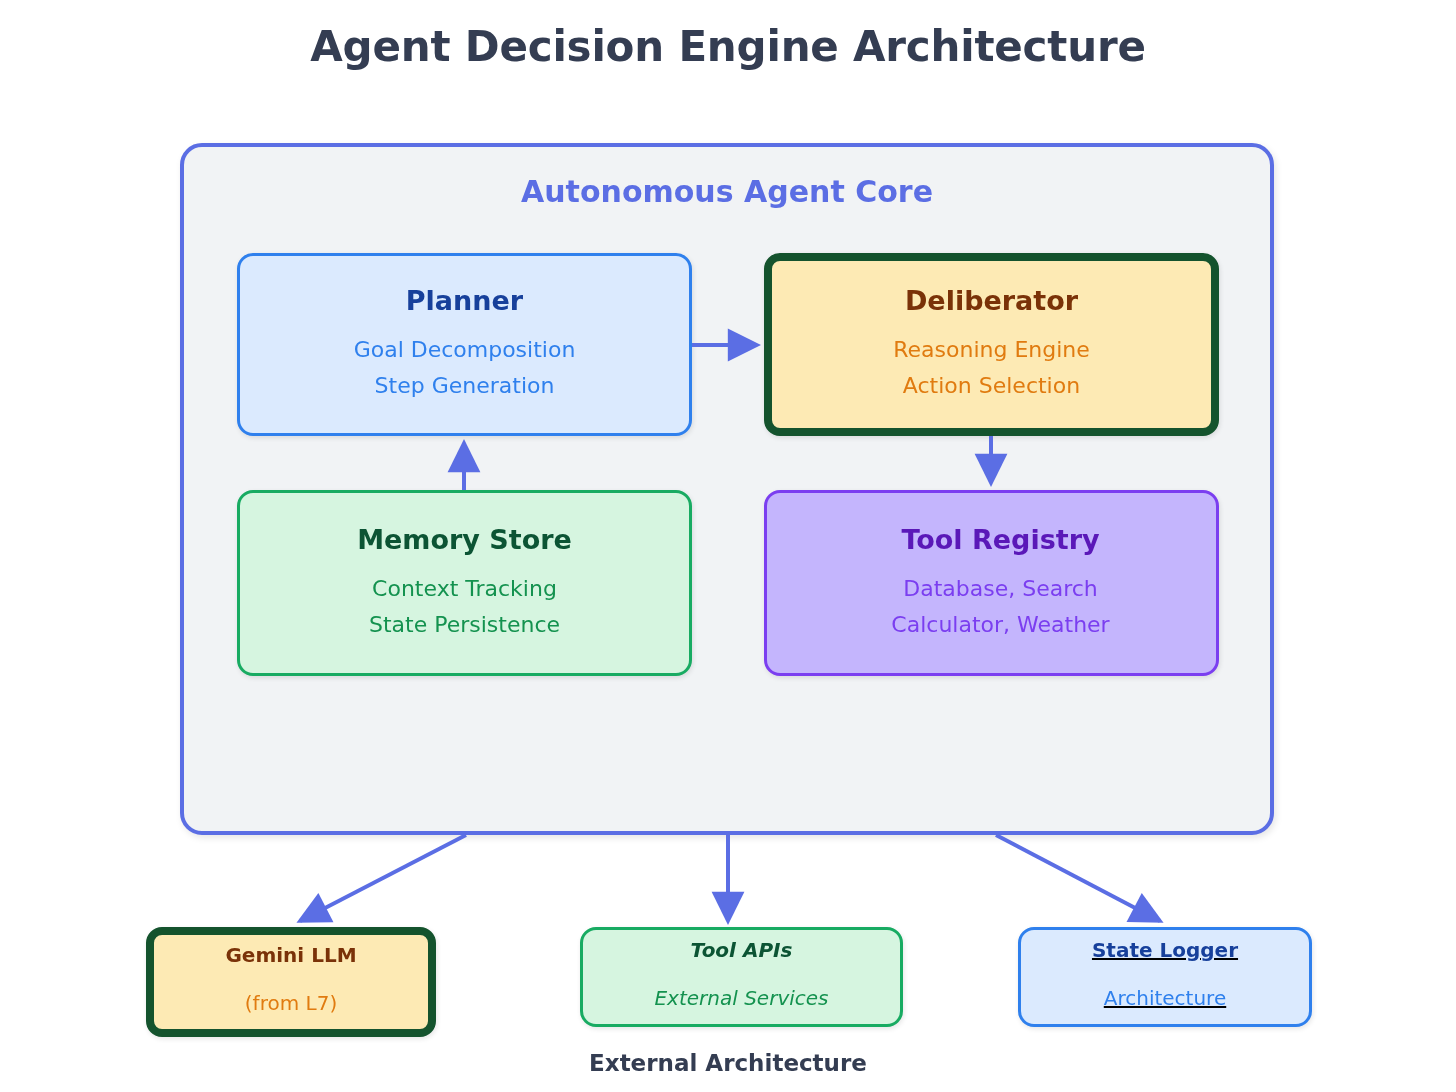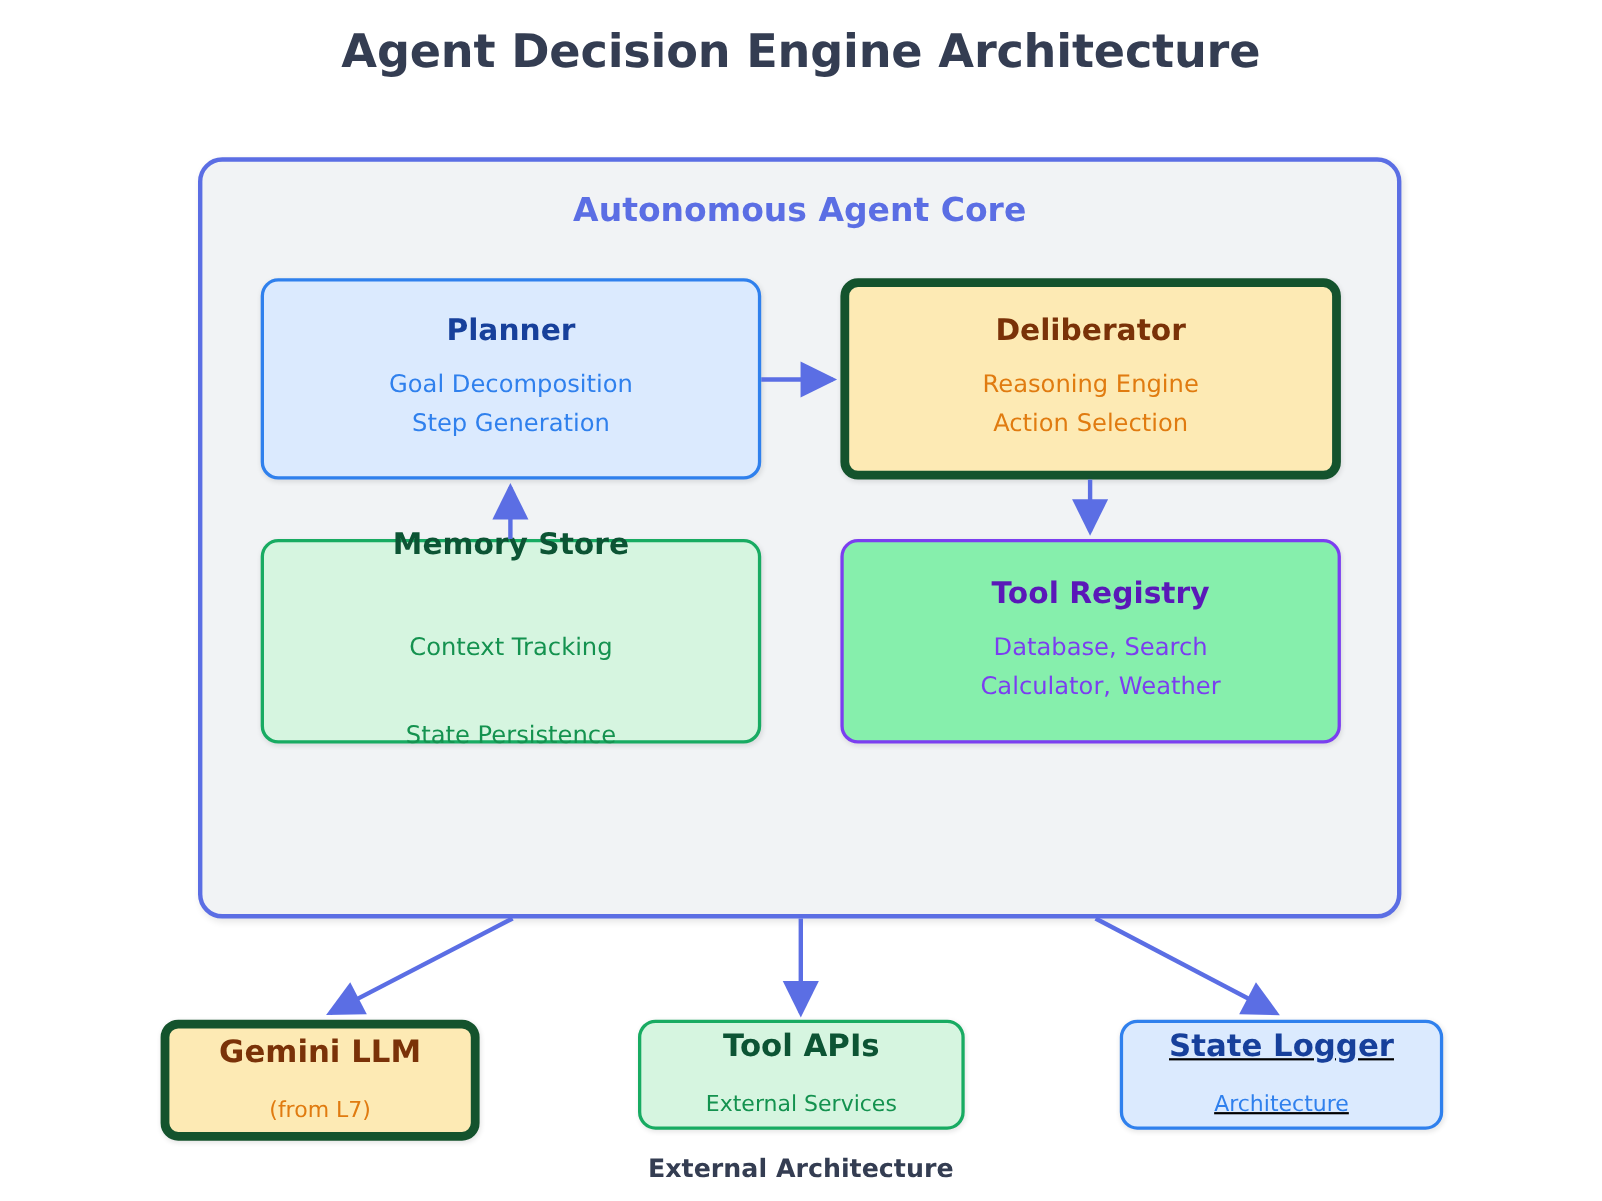--- a/index.html
+++ b/index.html
@@ -76,49 +76,49 @@
 
   .node .node-sub {
     font-size: 22px;
     font-weight: normal;
     line-height: 1.62;
   }
 
   .node .node-title + .node-sub { margin-top: 16px; }
 
   
-  .node.compact .node-title { font-size: 28px; }
+  .node.compact .node-title { font-size: 20px; }
   .node.compact .node-sub   { font-size: 20px; }
   .node.compact .node-title + .node-sub { margin-top: 20px; }
 
   
   .v-blue   { background: #dbeafe; border: 3px solid #2f80ed; }
   .v-blue   .node-title { color: #17409b; }
   .v-blue   .node-sub   { color: #2f80ed; }
 
   .v-amber  { background: #fdeab4; border: 8px solid #14532d; }
   .v-amber  .node-title { color: #7a3208; }
   .v-amber  .node-sub   { color: #e07b10; }
 
   .v-green  { background: #d6f5e0; border: 3px solid #18ab62; }
   .v-green  .node-title { color: #0c5434; }
   .v-green  .node-sub   { color: #14924f; }
 
-  .v-purple { background: #86efac; border: 3px solid #7b3ef0; padding-left: 18px; }
+  .v-purple { background: #c4b5fd; border: 3px solid #7b3ef0; padding-left: 18px; }
   .v-purple .node-title { color: #5a18b8; }
   .v-purple .node-sub   { color: #7b3ef0; }
 
   
   #node-planner       { left: 237px; top: 253px; width: 455px; height: 183px; text-align: center; }
   #node-deliberator   { left: 764px; top: 253px; width: 455px; height: 183px; }
-  #node-memory-store  { left: 237px; top: 490px; width: 455px; height: 186px; gap: 44px; }
+  #node-memory-store  { left: 237px; top: 490px; width: 455px; height: 186px; }
   #node-tool-registry { left: 764px; top: 490px; width: 455px; height: 186px; }
 
   #node-gemini-llm    { left: 146px;  top: 927px; width: 290px; height: 110px; }
-  #node-tool-apis     { left: 580px;  top: 927px; width: 297px; height: 100px; }
+  #node-tool-apis     { left: 580px;  top: 927px; width: 323px; height: 100px; font-style: italic; }
   #node-state-logger  { left: 1018px; top: 927px; width: 294px; height: 100px; text-decoration: underline; }
 
   
   #external-label {
     position: absolute;
     left: 528px;
     top: 1050px;
     width: 400px;
     text-align: center;
     font-size: 23px;

